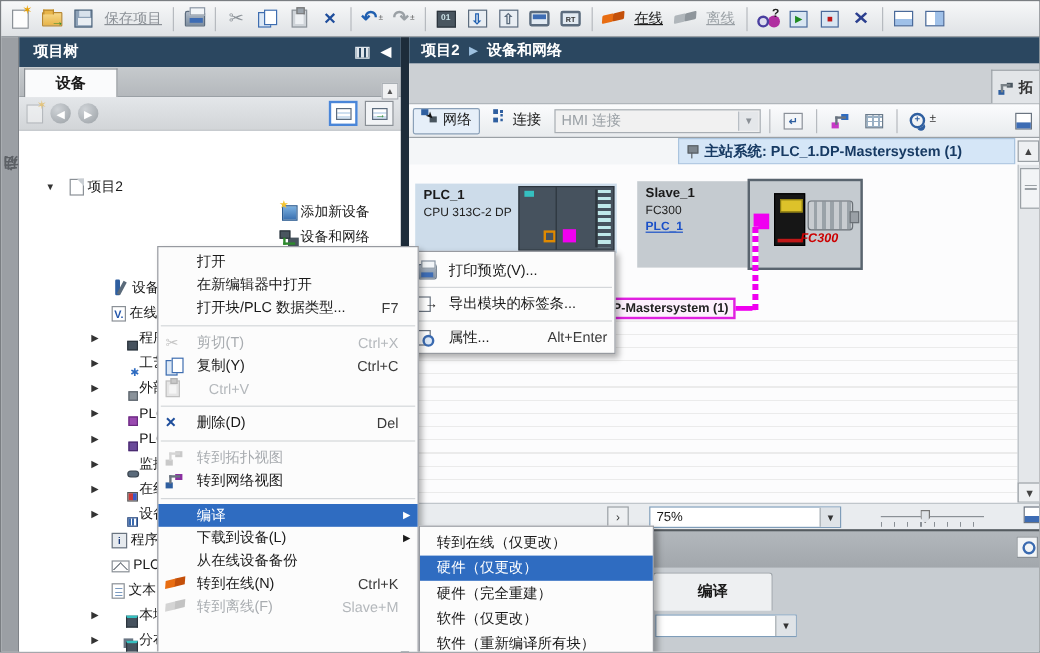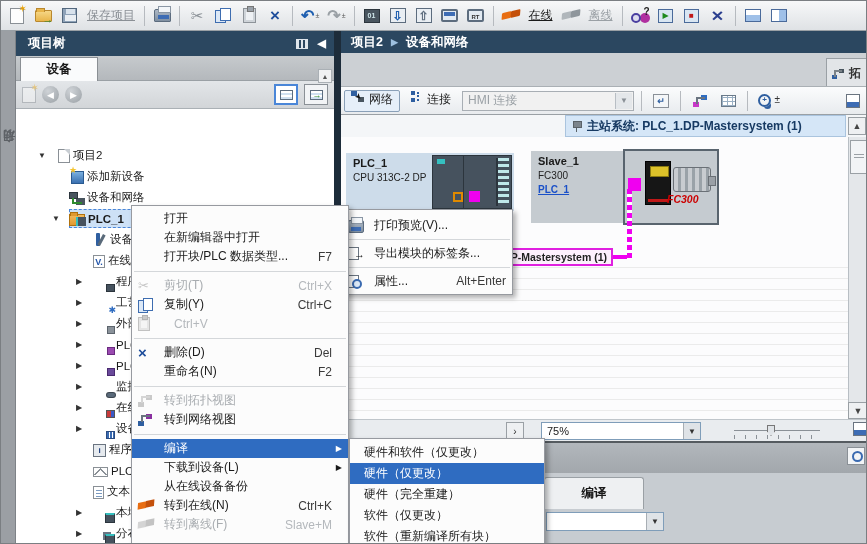--- a/index.html
+++ b/index.html
@@ -80,21 +80,21 @@
   .ptree-tb { position:absolute; left:0; top:50px; width:100%; height:28px; background:linear-gradient(#e3e6e9,#d2d5d8); border-bottom:1px solid #aab0b5; display:flex; align-items:center; padding:0 6px; gap:6px; }
   .round-btn { width:17px; height:17px; border-radius:50%; background:radial-gradient(circle at 35% 30%,#cfd3d7,#9aa0a5); color:#fff; font-size:9px; display:inline-flex; align-items:center; justify-content:center; }
   .ptree-tb .sp { flex:1; }
   .sq-btn { width:24px; height:21px; background:#f2f4f6; border:1px solid #8a9096; display:inline-flex; align-items:center; justify-content:center; position:relative; }
   .sq-btn.selected { border:2px solid #4a86d8; background:#fff; }
   .i-table { width:13px; height:10px; border:1px solid #5c6c7e; background:repeating-linear-gradient(0deg,#cfe0f0 0 2px,#fff 2px 4px); }
   .i-table.green::after { content:"→"; position:absolute; right:0px; bottom:-1px; color:#2e8b2e; font-size:9px; font-weight:bold; }
   .tree { position:absolute; left:0; top:78px; width:100%; bottom:0; background:#fff; padding-top:36px; overflow:hidden; }
   .trow { height:21px; display:flex; align-items:center; font-size:11.5px; white-space:nowrap; }
   .trow.l0 { padding-left:22px; }
-  .trow.l1 { padding-left:36px; }
+  .trow.l1 { padding-left:47px;justify-content:flex-end; }
   .trow.l2 { padding-left:60px; }
   .tarrow { width:17px; font-size:8px; color:#333; flex:none; }
   .tarrow[data-arrow="down"]::before { content:"▼"; }
   .tarrow[data-arrow="right"]::before { content:"▶"; }
   .ticon { width:20px; height:16px; flex:none; position:relative; }
   .tinner { display:flex; align-items:center; height:19px; padding-right:26px; }
   .trow.sel .tinner { background:#cde1f6; outline:1px dashed #4a86d8; outline-offset:-1px; }
   .trow.sel .tlabel { font-weight:bold; }
   .tlabel { padding-left:3px; }
   .tree-scroll-up { position:absolute; right:2px; top:38px; width:14px; height:14px; background:#f0f1f2; border:1px solid #aab0b5; font-size:7px; color:#555; display:flex; align-items:center; justify-content:center; }
@@ -728,28 +728,20 @@
         <span class="marrow"></span>
       </div>
       <div class="mrow">
         <span class="mi">
           <span class="g" data-icon="delete-icon"></span>
         </span>
         <span class="mlabel">删除(D)</span>
         <span class="mshort">Del</span>
         <span class="marrow"></span>
       </div>
-      <div class="mrow">
-        <span class="mi">
-          <span class="g"></span>
-        </span>
-        <span class="mlabel">重命名(N)</span>
-        <span class="mshort">F2</span>
-        <span class="marrow"></span>
-      </div>
       <div class="mrow sep">
         <span class="mi">
           <span class="g"></span>
         </span>
         <span class="mlabel"></span>
         <span class="mshort"></span>
         <span class="marrow"></span>
       </div>
       <div class="mrow disabled">
         <span class="mi">
@@ -852,21 +844,21 @@
           <span class="g" data-icon="properties-icon"></span>
         </span>
         <span class="mlabel">属性...</span>
         <span class="mshort">Alt+Enter</span>
       </div>
     </div>
 
   <div class="menu submenu">
 
   <div class="mrow">
-        <span class="mlabel">硬件和软件（仅更改）</span>
+        <span class="mlabel">转到在线（仅更改）</span>
       </div>
       <div class="mrow highlighted">
         <span class="mlabel">硬件（仅更改）</span>
       </div>
       <div class="mrow">
         <span class="mlabel">硬件（完全重建）</span>
       </div>
       <div class="mrow">
         <span class="mlabel">软件（仅更改）</span>
       </div>

